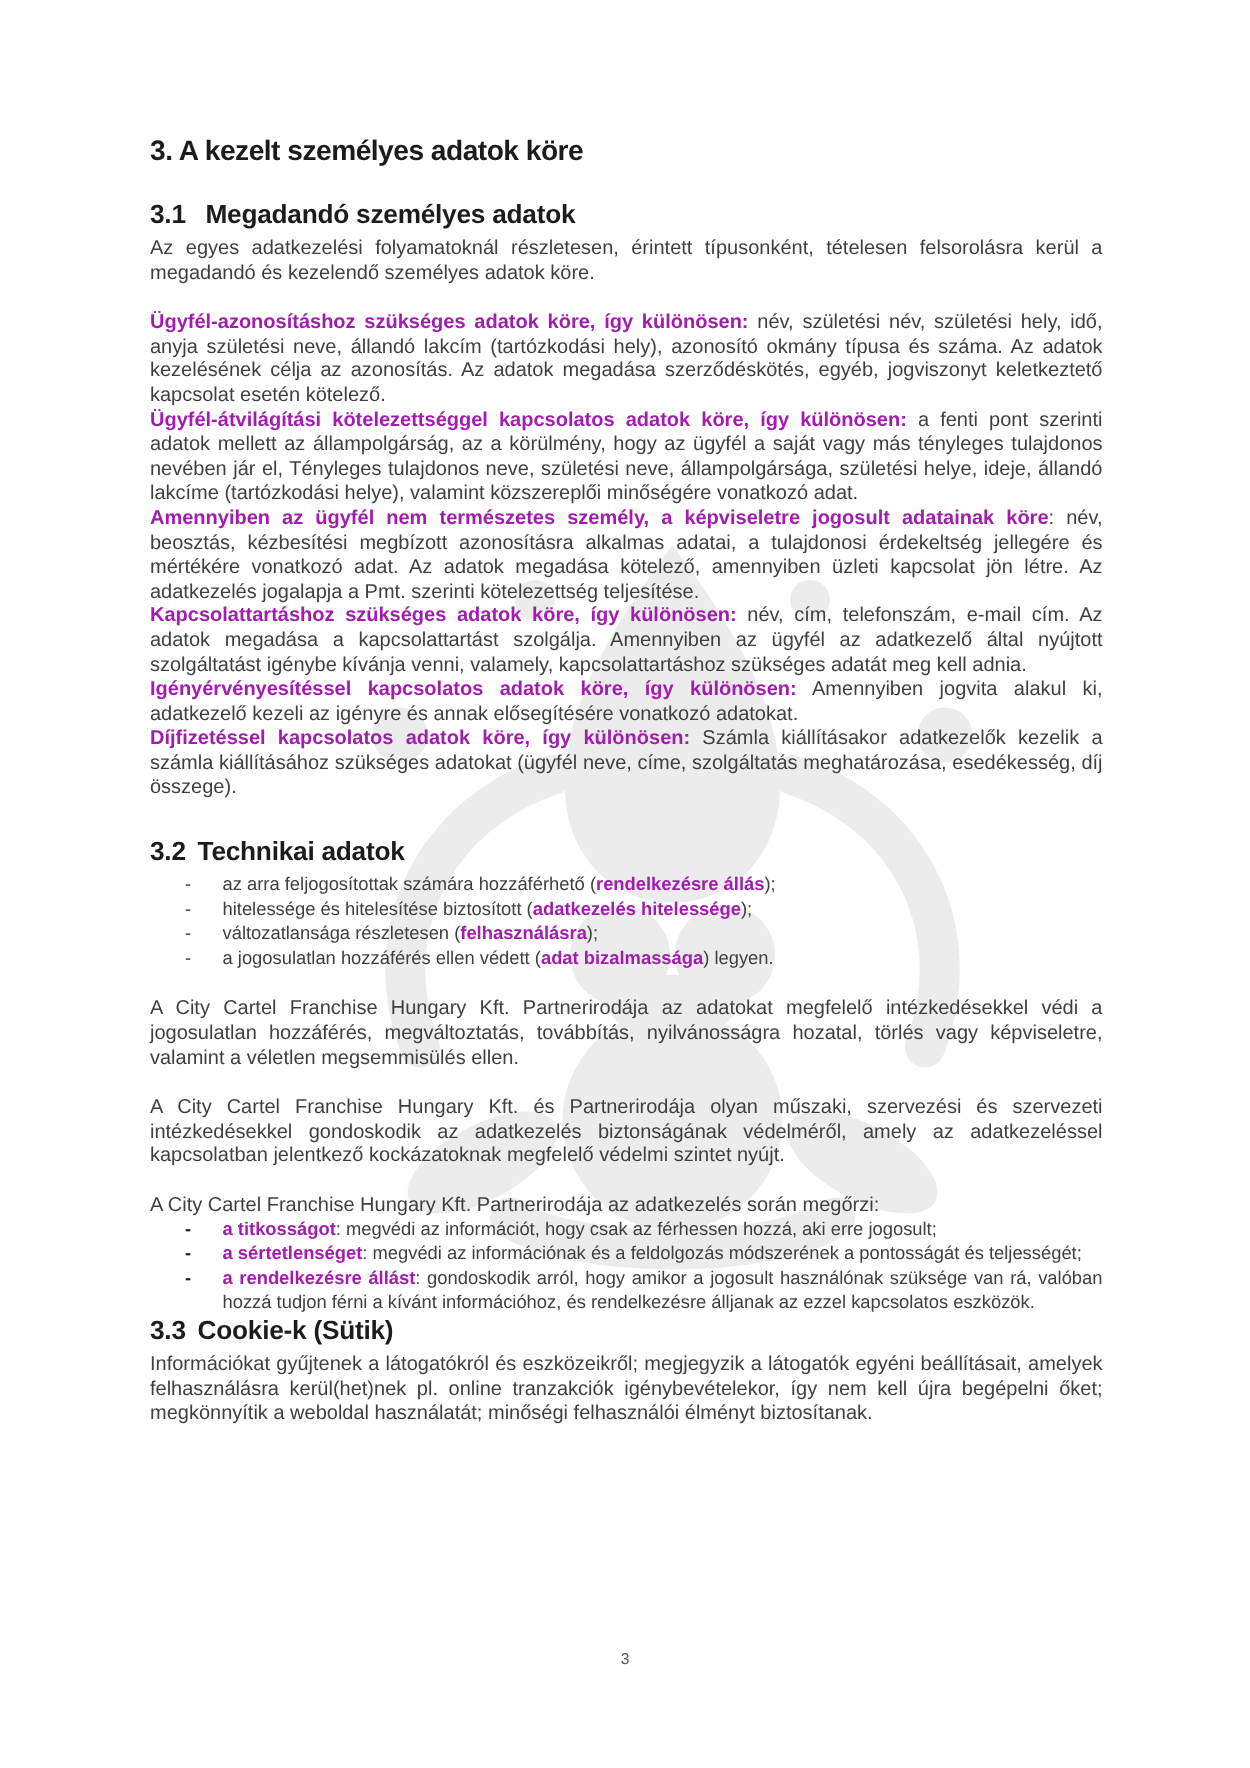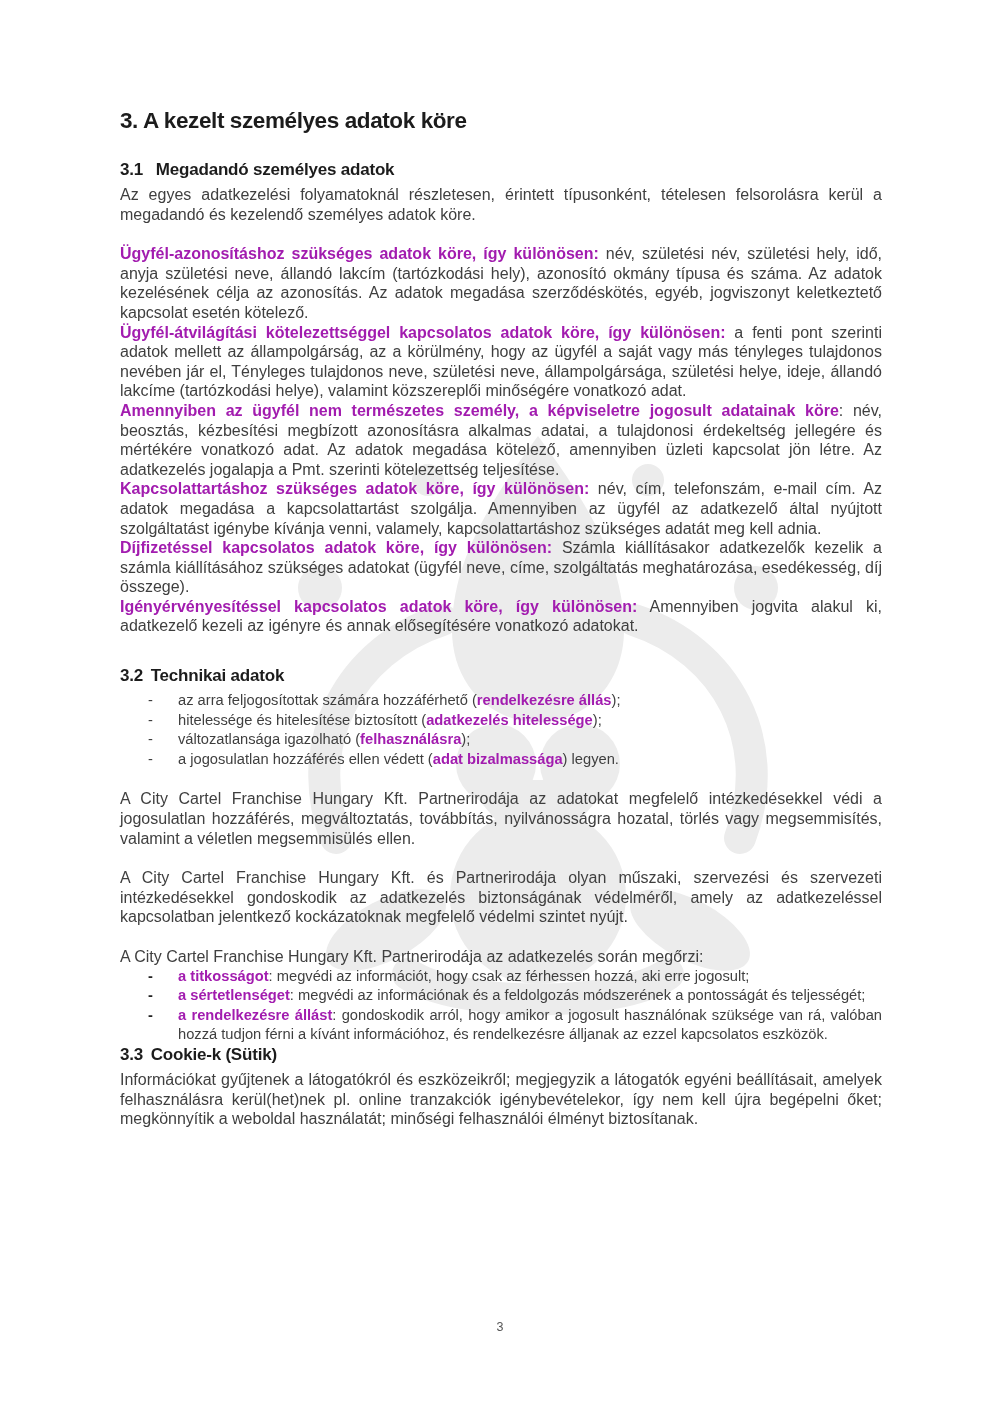--- a/index.html
+++ b/index.html
@@ -34,21 +34,21 @@
     padding:108px 118px 0 120px;
   }
   h1{
     font-size:22.5px;
     font-weight:800;
     letter-spacing:-0.4px;
     color:var(--heading);
     margin:0 0 26px 0;
   }
   h2{
-    font-size:17px;
+    font-size:21px;
     font-weight:800;
     letter-spacing:-0.2px;
     color:var(--heading);
     margin:0 0 5px 0;
   }
   h3{
     font-size:15px;
     font-weight:800;
     letter-spacing:-0.2px;
     color:var(--heading);
@@ -131,48 +131,48 @@
       <span class="h-num wide">3.1</span><span>Megadandó személyes adatok</span>
     </h2>
     <p class="body">Az egyes adatkezelési folyamatoknál részletesen, érintett típusonként, tételesen felsorolásra kerül a megadandó és kezelendő személyes adatok köre.</p>
 
     <div class="spacer"></div>
 
     <p class="body"><strong>Ügyfél-azonosításhoz szükséges adatok köre, így különösen:</strong><span> név, születési név, születési hely, idő, anyja születési neve, állandó lakcím (tartózkodási hely), azonosító okmány típusa és száma. Az adatok kezelésének célja az azonosítás. Az adatok megadása szerződéskötés, egyéb, jogviszonyt keletkeztető kapcsolat esetén kötelező.</span></p>
     <p class="body"><strong>Ügyfél-átvilágítási kötelezettséggel kapcsolatos adatok köre, így különösen:</strong><span> a fenti pont szerinti adatok mellett az állampolgárság, az a körülmény, hogy az ügyfél a saját vagy más tényleges tulajdonos nevében jár el, Tényleges tulajdonos neve, születési neve, állampolgársága, születési helye, ideje, állandó lakcíme (tartózkodási helye), valamint közszereplői minőségére vonatkozó adat.</span></p>
     <p class="body"><strong>Amennyiben az ügyfél nem természetes személy, a képviseletre jogosult adatainak köre</strong><span>:  név, beosztás, kézbesítési megbízott azonosításra alkalmas adatai, a tulajdonosi érdekeltség jellegére és mértékére vonatkozó adat. Az adatok megadása kötelező, amennyiben üzleti kapcsolat jön létre. Az adatkezelés jogalapja a Pmt. szerinti kötelezettség teljesítése.</span></p>
     <p class="body"><strong>Kapcsolattartáshoz szükséges adatok köre, így különösen:</strong><span> név, cím, telefonszám, e-mail cím. Az adatok megadása a kapcsolattartást szolgálja. Amennyiben az ügyfél az adatkezelő által nyújtott szolgáltatást igénybe kívánja venni, valamely, kapcsolattartáshoz szükséges adatát meg kell adnia.</span></p>
+    <p class="body"><strong>Igényérvényesítéssel kapcsolatos adatok köre, így különösen:</strong><span> Amennyiben jogvita alakul ki, adatkezelő kezeli az igényre és annak elősegítésére vonatkozó adatokat.</span></p>
     <p class="body"><strong>Díjfizetéssel kapcsolatos adatok köre, így különösen:</strong><span> Számla kiállításakor adatkezelők kezelik a számla kiállításához szükséges adatokat (ügyfél neve, címe, szolgáltatás meghatározása, esedékesség, díj összege).</span></p>
-    <p class="body"><strong>Igényérvényesítéssel kapcsolatos adatok köre, így különösen:</strong><span> Amennyiben jogvita alakul ki, adatkezelő kezeli az igényre és annak elősegítésére vonatkozó adatokat.</span></p>
 
     <h2 class="mt-30">
       <span class="h-num">3.2</span><span>Technikai adatok</span>
     </h2>
 
     <div class="bullets">
       <div class="bullet">
         <span class="dash">-</span>
         <span class="btxt"><span>az arra feljogosítottak számára hozzáférhető (</span><strong>rendelkezésre állás</strong><span>);</span></span>
       </div>
       <div class="bullet">
         <span class="dash">-</span>
         <span class="btxt"><span>hitelessége és hitelesítése biztosított (</span><strong>adatkezelés hitelessége</strong><span>);</span></span>
       </div>
       <div class="bullet">
         <span class="dash">-</span>
-        <span class="btxt"><span>változatlansága igazolható (</span><strong>felhasználásra</strong><span>);</span></span>
+        <span class="btxt"><span>változatlansága részletesen (</span><strong>felhasználásra</strong><span>);</span></span>
       </div>
       <div class="bullet">
         <span class="dash">-</span>
         <span class="btxt"><span>a jogosulatlan hozzáférés ellen védett (</span><strong>adat bizalmassága</strong><span>) legyen.</span></span>
       </div>
     </div>
 
     <div class="spacer"></div>
-    <p class="body">A City Cartel Franchise Hungary Kft. Partnerirodája az adatokat megfelelő intézkedésekkel védi a jogosulatlan hozzáférés, megváltoztatás, továbbítás, nyilvánosságra hozatal, törlés vagy megsemmisítés, valamint a véletlen megsemmisülés ellen.</p>
+    <p class="body">A City Cartel Franchise Hungary Kft. Partnerirodája az adatokat megfelelő intézkedésekkel védi a jogosulatlan hozzáférés, megváltoztatás, továbbítás, nyilvánosságra hozatal, törlés vagy képviseletre, valamint a véletlen megsemmisülés ellen.</p>
     <div class="spacer"></div>
     <p class="body">A City Cartel Franchise Hungary Kft. és Partnerirodája olyan műszaki, szervezési és szervezeti intézkedésekkel gondoskodik az adatkezelés biztonságának védelméről, amely az adatkezeléssel kapcsolatban jelentkező kockázatoknak megfelelő védelmi szintet nyújt.</p>
     <div class="spacer"></div>
     <p class="body">A City Cartel Franchise Hungary Kft. Partnerirodája az adatkezelés során megőrzi:</p>
 
     <div class="bullets">
       <div class="bullet bold-dash">
         <span class="dash">-</span>
         <span class="btxt"><strong>a titkosságot</strong><span>: megvédi az információt, hogy csak az férhessen hozzá, aki erre jogosult;</span></span>
       </div>

